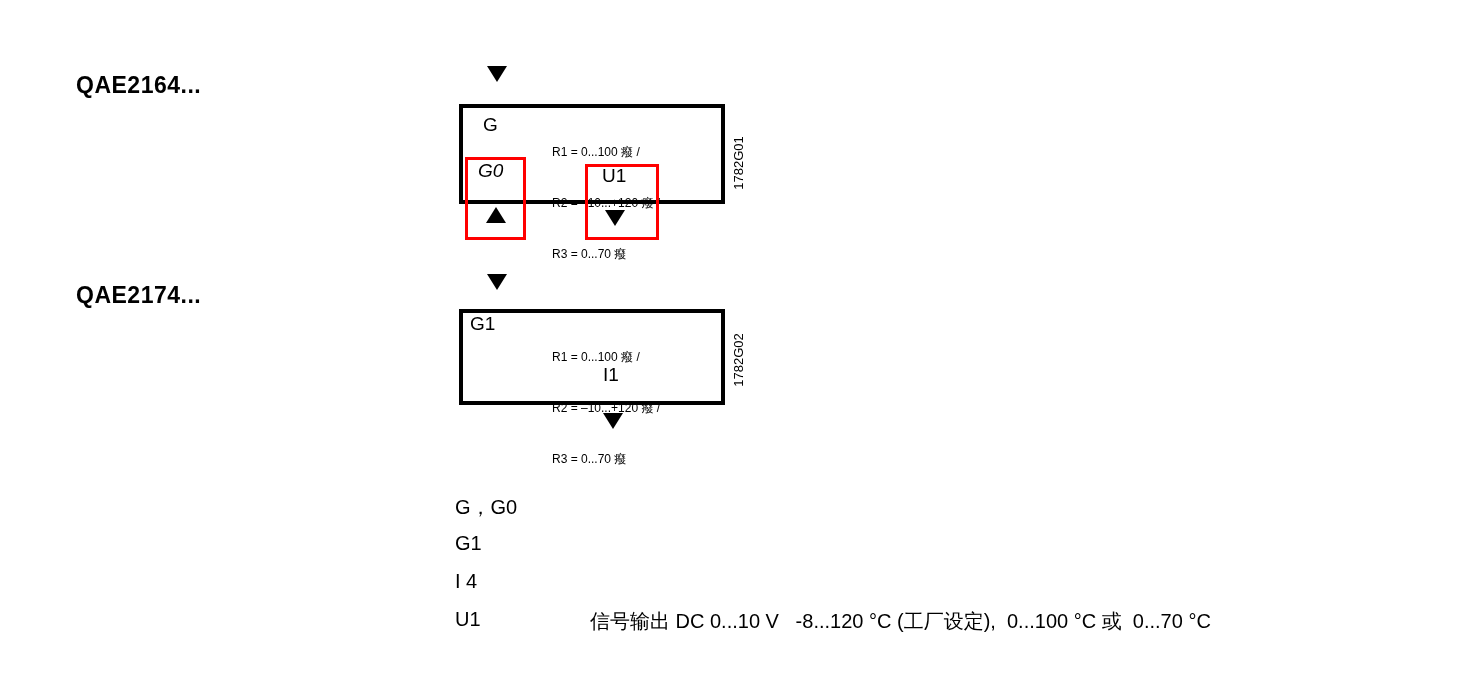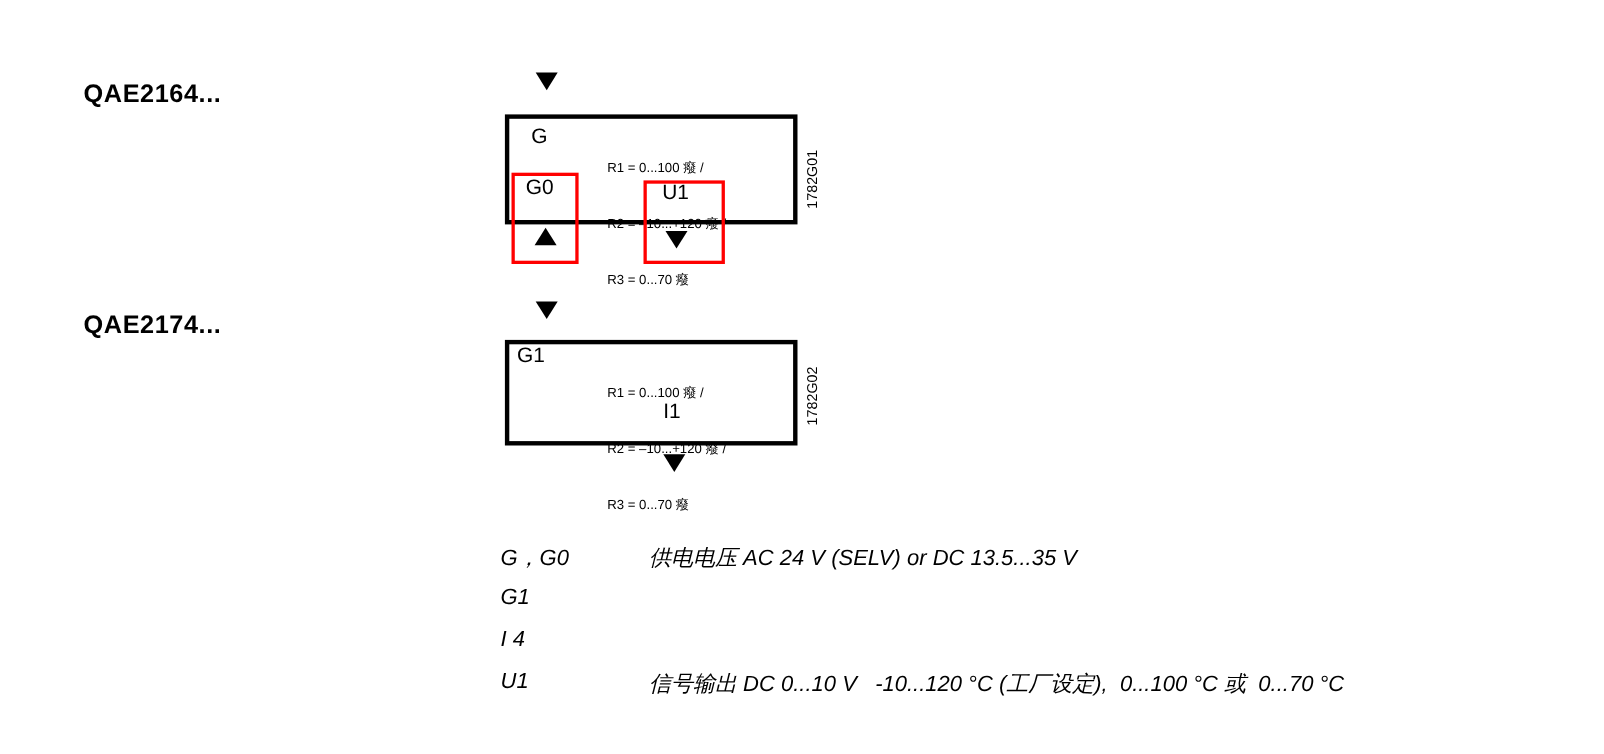--- a/index.html
+++ b/index.html
@@ -18,21 +18,21 @@
   .ref { position: absolute; width: 90px; height: 16px; font-size: 13px; line-height: 16px;
          text-align: center; transform: rotate(-90deg); }
 
   .red-box { position: absolute; border: 3px solid var(--highlight, #ff0000); background: transparent; }
 
   .tri { position: absolute; width: 0; height: 0; }
   .tri-down { border-left: 10px solid transparent; border-right: 10px solid transparent; border-top: 16px solid #000; }
   .tri-up   { border-left: 10px solid transparent; border-right: 10px solid transparent; border-bottom: 16px solid #000; }
 
   .legend { position: absolute; left: 455px; top: 494px; }
-  .legend-row { display: flex; height: 38px; align-items: flex-start; font-size: 20px; font-style: italic; }
+  .legend-row { display: flex; height: 38px; align-items: flex-start; font-size: 20px; }
   .legend-term { width: 135px; white-space: pre; }
   .legend-desc { white-space: pre; }
 </style>
 </head>
 <body>
 
 <div class="page">
 
   <div class="model-label" style="top: 72px;">QAE2164...</div>
 
@@ -44,21 +44,21 @@
 
   <div class="rlines" style="left: 552px; top: 110px;">
     <div>R1 = 0...100 癈 /</div>
     <div>R2 = –10...+120 癈 /</div>
     <div>R3 = 0...70 癈</div>
   </div>
 
   <div class="ref" style="left: 694px; top: 155px;">1782G01</div>
 
   <div class="red-box" style="left: 465px; top: 157px; width: 61px; height: 83px;"></div>
-  <div class="term" style="left: 478px; top: 160px;">G0</div>
+  <div class="term" style="left: 478px; top: 160px; font-style: italic;">G0</div>
   <div class="tri tri-up" style="left: 486px; top: 207px;"></div>
 
   <div class="red-box" style="left: 585px; top: 164px; width: 74px; height: 76px;"></div>
   <div class="term" style="left: 602px; top: 165px;">U1</div>
   <div class="tri tri-down" style="left: 605px; top: 210px;"></div>
 
   <div class="model-label" style="top: 282px;">QAE2174...</div>
 
   <div class="tri tri-down" style="left: 487px; top: 274px;"></div>
 
@@ -73,27 +73,26 @@
   </div>
 
   <div class="ref" style="left: 694px; top: 352px;">1782G02</div>
 
   <div class="term" style="left: 603px; top: 364px;">I1</div>
   <div class="tri tri-down" style="left: 603px; top: 413px;"></div>
 
   <div class="legend">
     <div class="legend-row">
       <div class="legend-term">G，G0</div>
-      <div class="legend-desc">供电电压 AC 24 V (SELV) or DC 13.5...35 V</div>
     </div>
     <div class="legend-row">
       <div class="legend-term">G1</div>
     </div>
     <div class="legend-row">
       <div class="legend-term">I 4</div>
     </div>
     <div class="legend-row">
       <div class="legend-term">U1</div>
-      <div class="legend-desc">信号输出 DC 0...10 V   -10...120 °C (工厂设定),  0...100 °C 或  0...70 °C</div>
+      <div class="legend-desc">信号输出 DC 0...10 V   -8...120 °C (工厂设定),  0...100 °C 或  0...70 °C</div>
     </div>
   </div>
 
 </div>
 
 </body></html>

